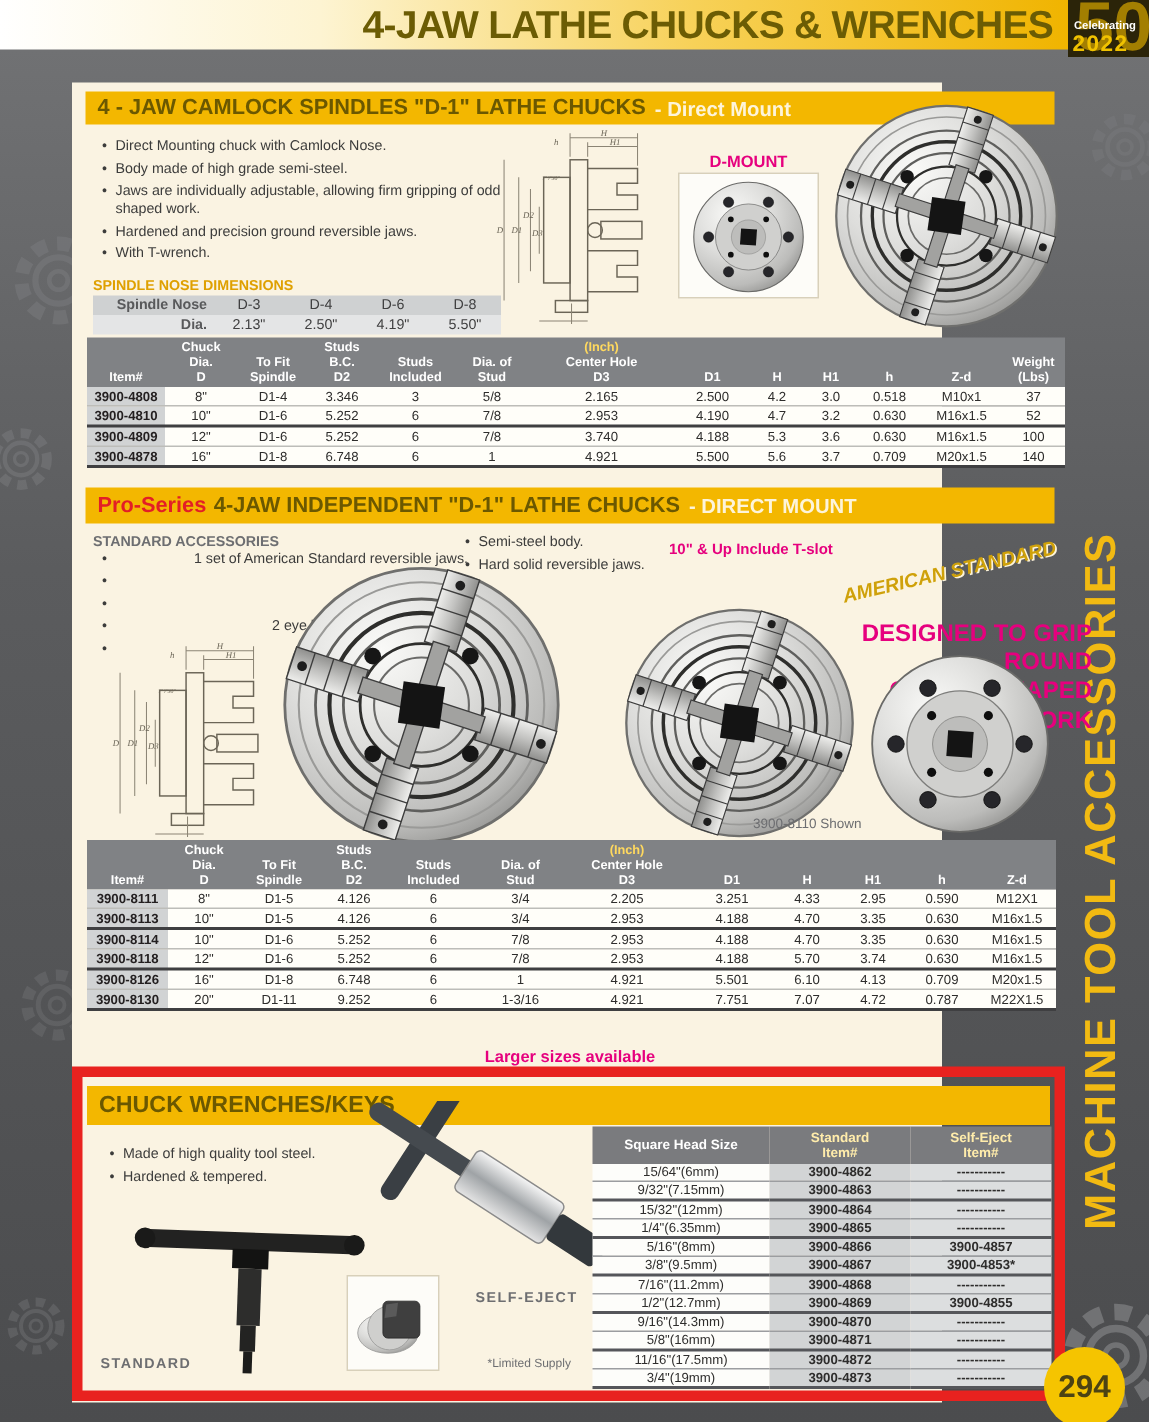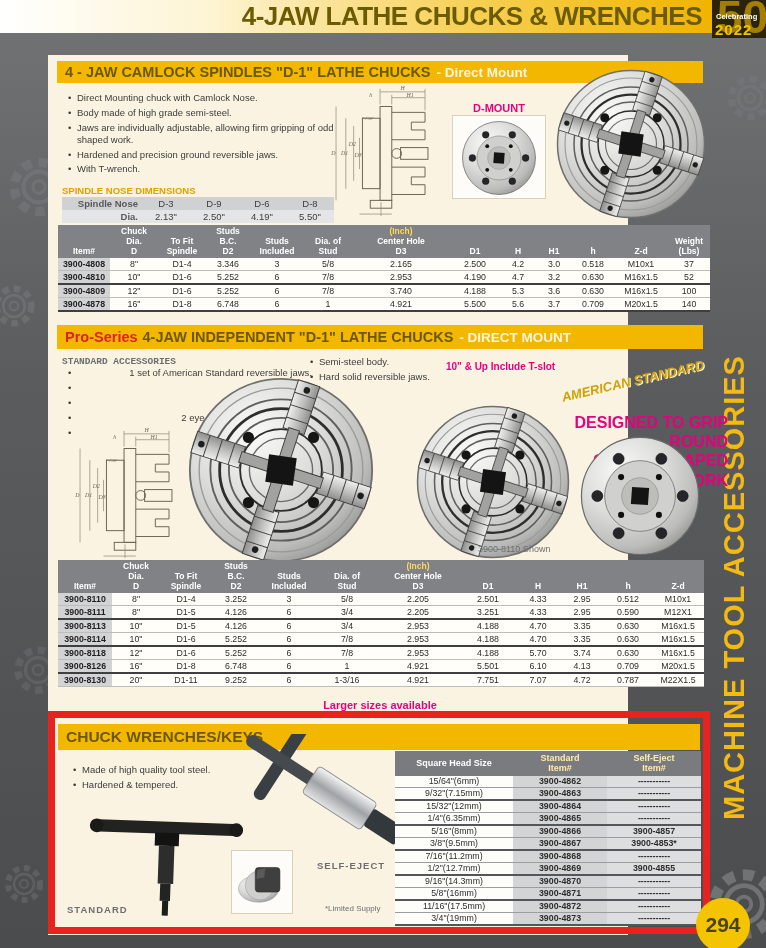--- a/index.html
+++ b/index.html
@@ -287,21 +287,21 @@
     <svg class="abs" style="left:505px;top:14px;width:156px;height:150px">
         <use href="#chuck"></use>
       </svg>
 
     <div class="abs gold-head" style="left:14px;top:130px;">SPINDLE NOSE DIMENSIONS</div>
     <table class="mini abs" style="left:14px;top:142px;">
       <tbody>
           <tr>
         <td class="lab">Spindle Nose</td>
         <td class="v">D-3</td>
-        <td class="v">D-9</td>
+        <td class="v">D-4</td>
         <td class="v">D-6</td>
         <td class="v">D-8</td>
       </tr>
       <tr>
         <td class="lab">Dia.</td>
         <td class="v">2.13"</td>
         <td class="v">2.50"</td>
         <td class="v">4.19"</td>
         <td class="v">5.50"</td>
       </tr>
@@ -413,21 +413,21 @@
           </tr>
         </tbody>
     </table>
 
     <div class="sec-bar" style="top:270px;height:24px;">
       <span class="sec-prefix">Pro-Series</span>
       <span class="sec-title">4-JAW INDEPENDENT "D-1" LATHE CHUCKS</span>
       <span class="sec-suffix">- DIRECT MOUNT</span>
     </div>
 
-    <div class="abs gray-head" style="left:14px;top:301px;font-family:Liberation Mono, monospace;">STANDARD ACCESSORIES</div>
+    <div class="abs gray-head" style="left:14px;top:301px;">STANDARD ACCESSORIES</div>
     <ul class="bul abs" style="left:16px;top:312px;width:235px;text-align:right;">
         <li>1 set of American Standard reversible jaws.</li>
         <li>1 T-wrench</li>
         <li>2 Hex keys</li>
         <li>2 eye bolts for chucks 10" &amp; up</li>
         <li>1 set of mounting bolts.</li>
       </ul>
     <ul class="bul abs" style="left:258px;top:301px;width:175px;">
         <li>Semi-steel body.</li>
         <li>Hard solid reversible jaws.</li>
@@ -445,21 +445,21 @@
     <svg class="abs" style="left:140px;top:322px;width:186px;height:186px">
         <use href="#chuck"></use>
       </svg>
     <svg class="abs" style="left:368px;top:350px;width:154px;height:154px">
         <use href="#chuck"></use>
       </svg>
     <svg class="abs" style="left:528px;top:380px;width:128px;height:122px">
         <use href="#backplate"></use>
       </svg>
 
-    <div class="abs note-sm" style="left:430px;top:489px;">3900-8110 Shown</div>
+    <div class="abs note-sm" style="left:454px;top:489px;">3900-8110 Shown</div>
 
     <table class="spec abs" style="left:10px;top:505px;width:646px;">
       <colgroup>
           <col style="width:54px">
           <col style="width:48px">
           <col style="width:52px">
           <col style="width:48px">
           <col style="width:58px">
           <col style="width:58px">
           <col style="width:84px">
@@ -488,34 +488,20 @@
 D3</span></th>
           <th>D1</th>
           <th>H</th>
           <th>H1</th>
           <th>h</th>
           <th>Z-d</th>
         </tr>
       </thead>
       <tbody>
           <tr>
-            <td>3900-8110</td>
-            <td>8"</td>
-            <td>D1-4</td>
-            <td>3.252</td>
-            <td>3</td>
-            <td>5/8</td>
-            <td>2.205</td>
-            <td>2.501</td>
-            <td>4.33</td>
-            <td>2.95</td>
-            <td>0.512</td>
-            <td>M10x1</td>
-          </tr>
-          <tr>
             <td>3900-8111</td>
             <td>8"</td>
             <td>D1-5</td>
             <td>4.126</td>
             <td>6</td>
             <td>3/4</td>
             <td>2.205</td>
             <td>3.251</td>
             <td>4.33</td>
             <td>2.95</td>

